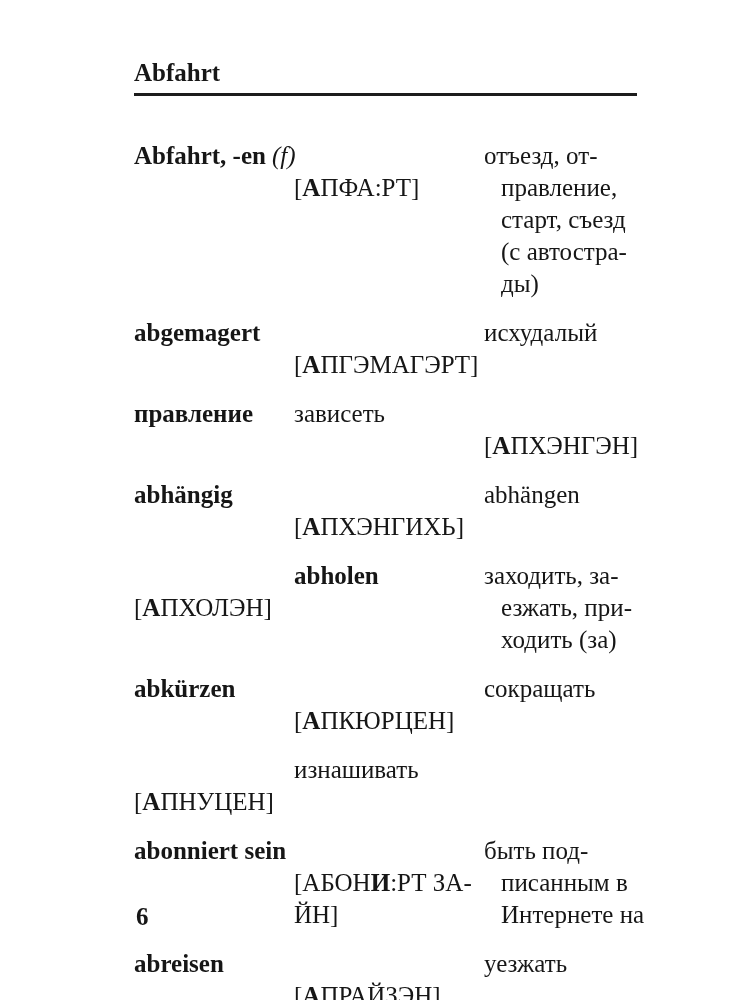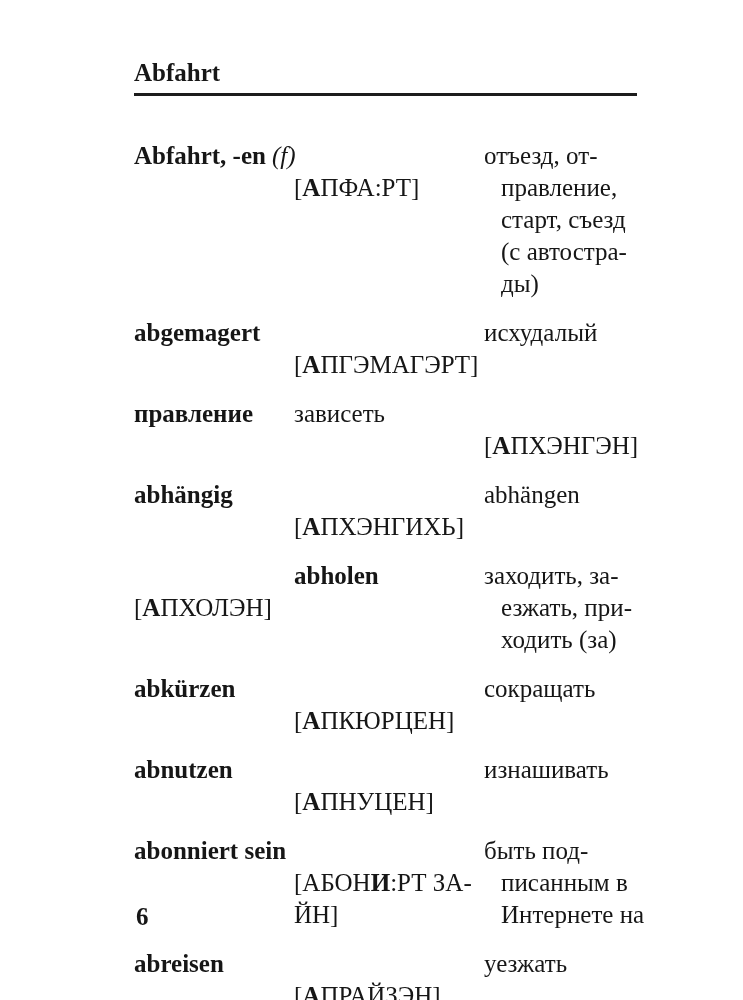--- a/index.html
+++ b/index.html
@@ -115,23 +115,20 @@
     <div class="col german">
       <span>abkürzen</span>
     </div>
     <div class="col trans">
       <span>[</span><span class="stress">А</span><span>ПКЮРЦЕН]</span>
     </div>
     <div class="col russian">сокращать</div>
   </div>
 
   <div class="entry">
-    <div class="col german">
-      <span>abnutzen</span>
-    </div>
     <div class="col trans">
       <span>[</span><span class="stress">А</span><span>ПНУЦЕН]</span>
     </div>
     <div class="col russian">изнашивать</div>
   </div>
 
   <div class="entry">
     <div class="col german">
       <span>abonniert sein</span>
     </div>

